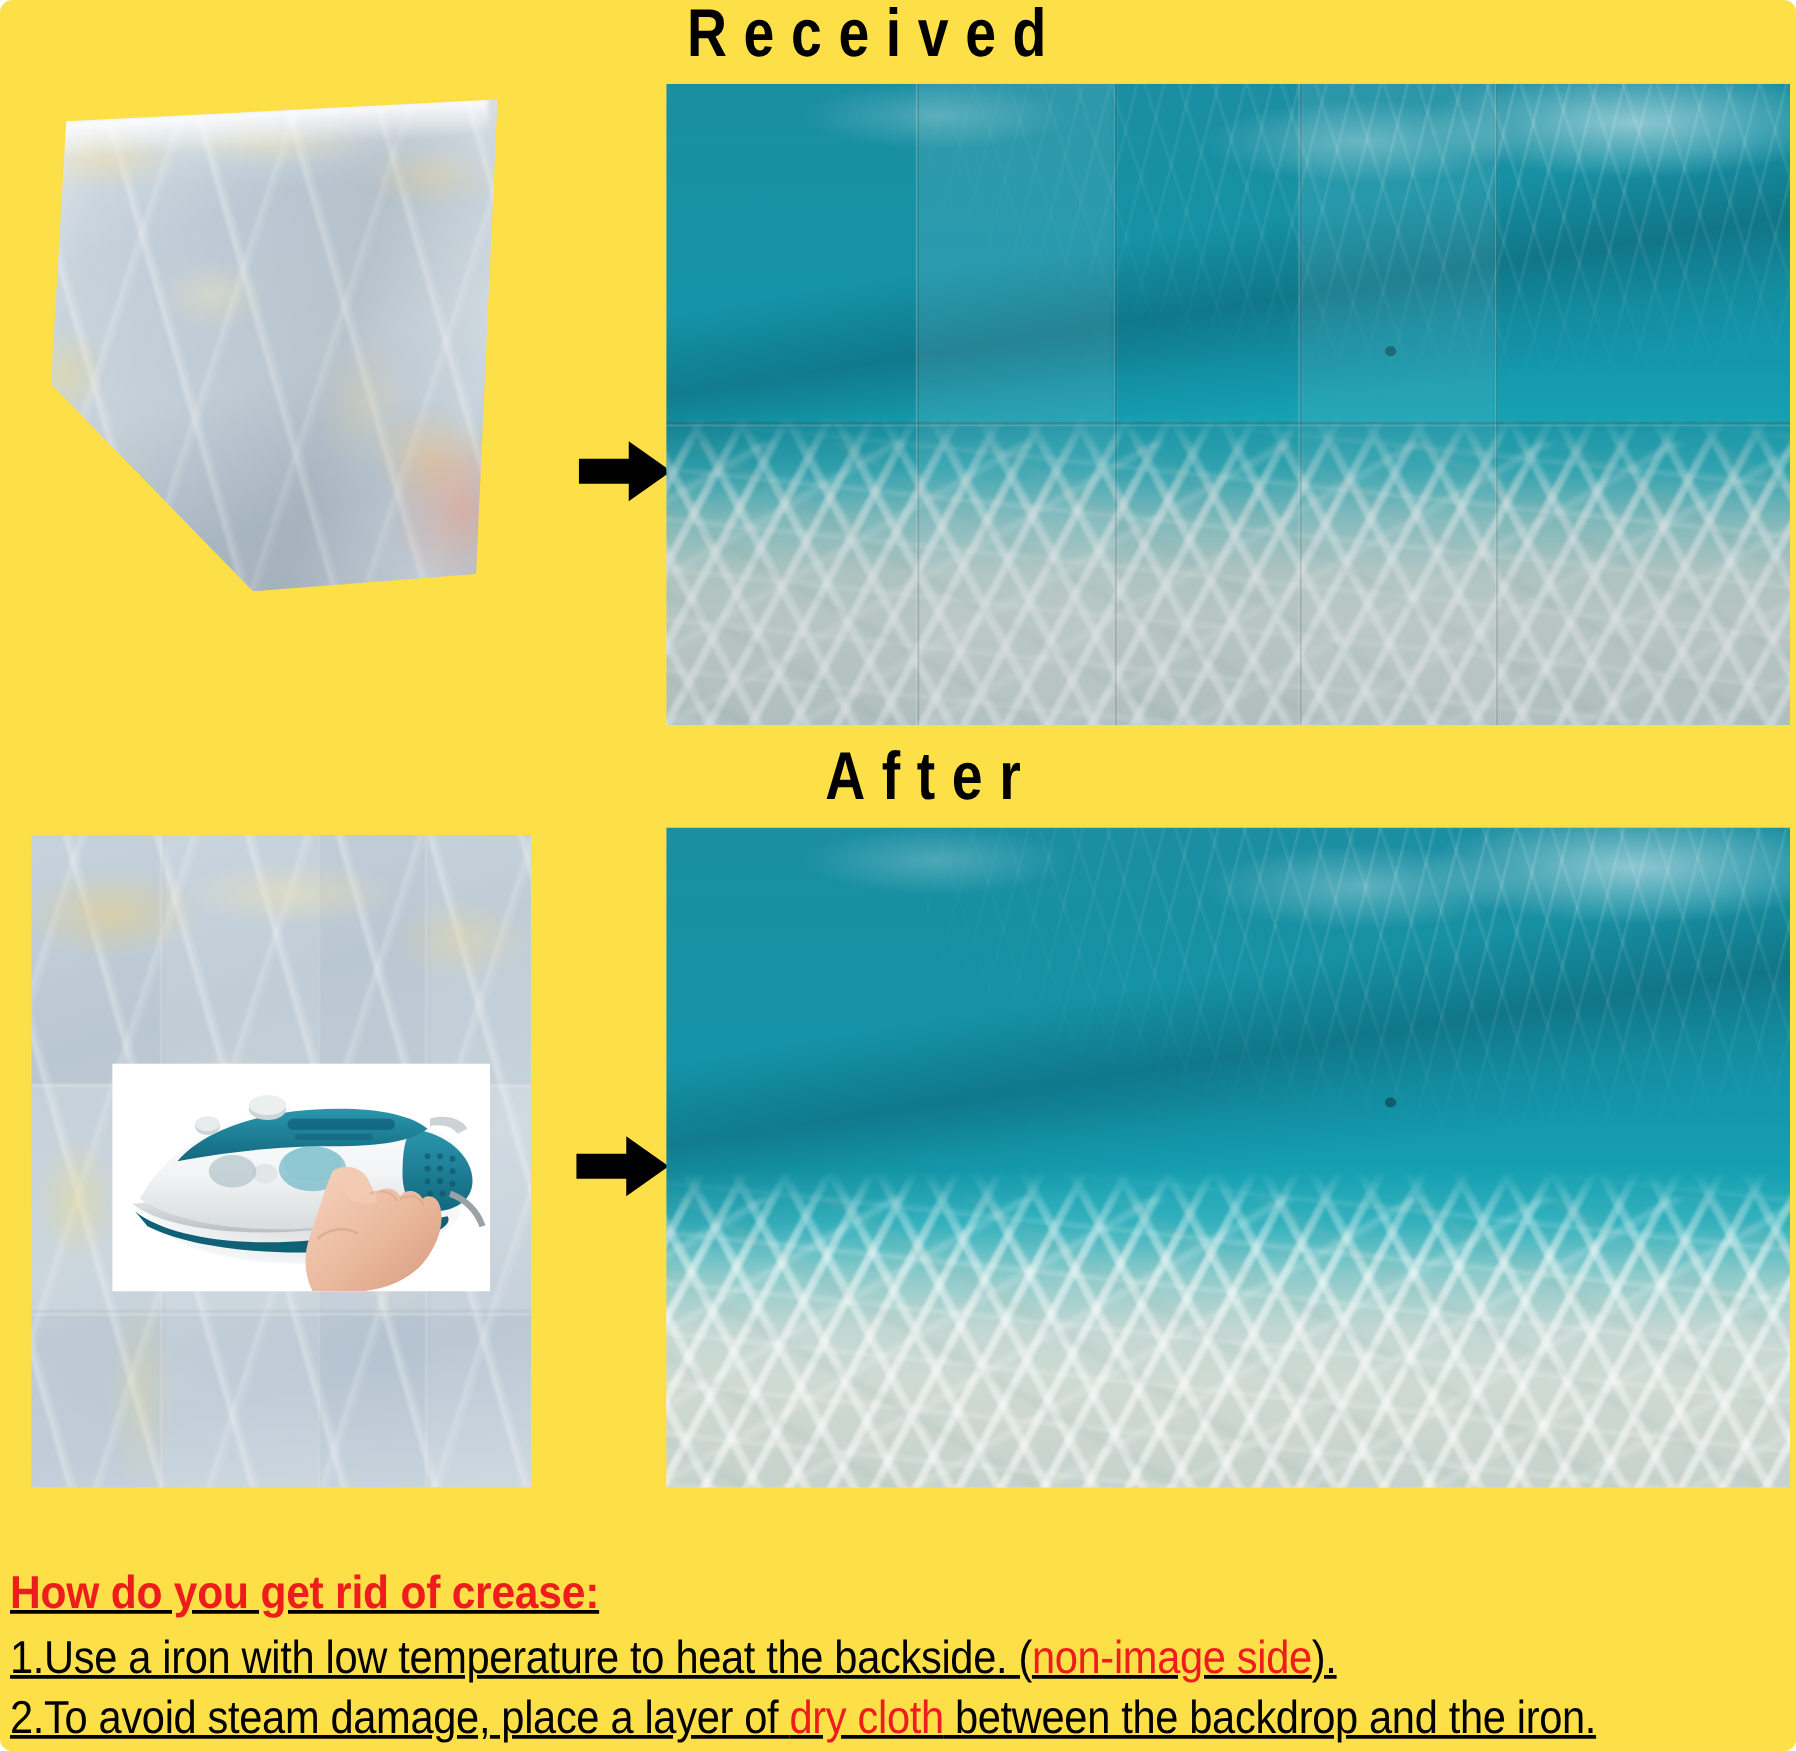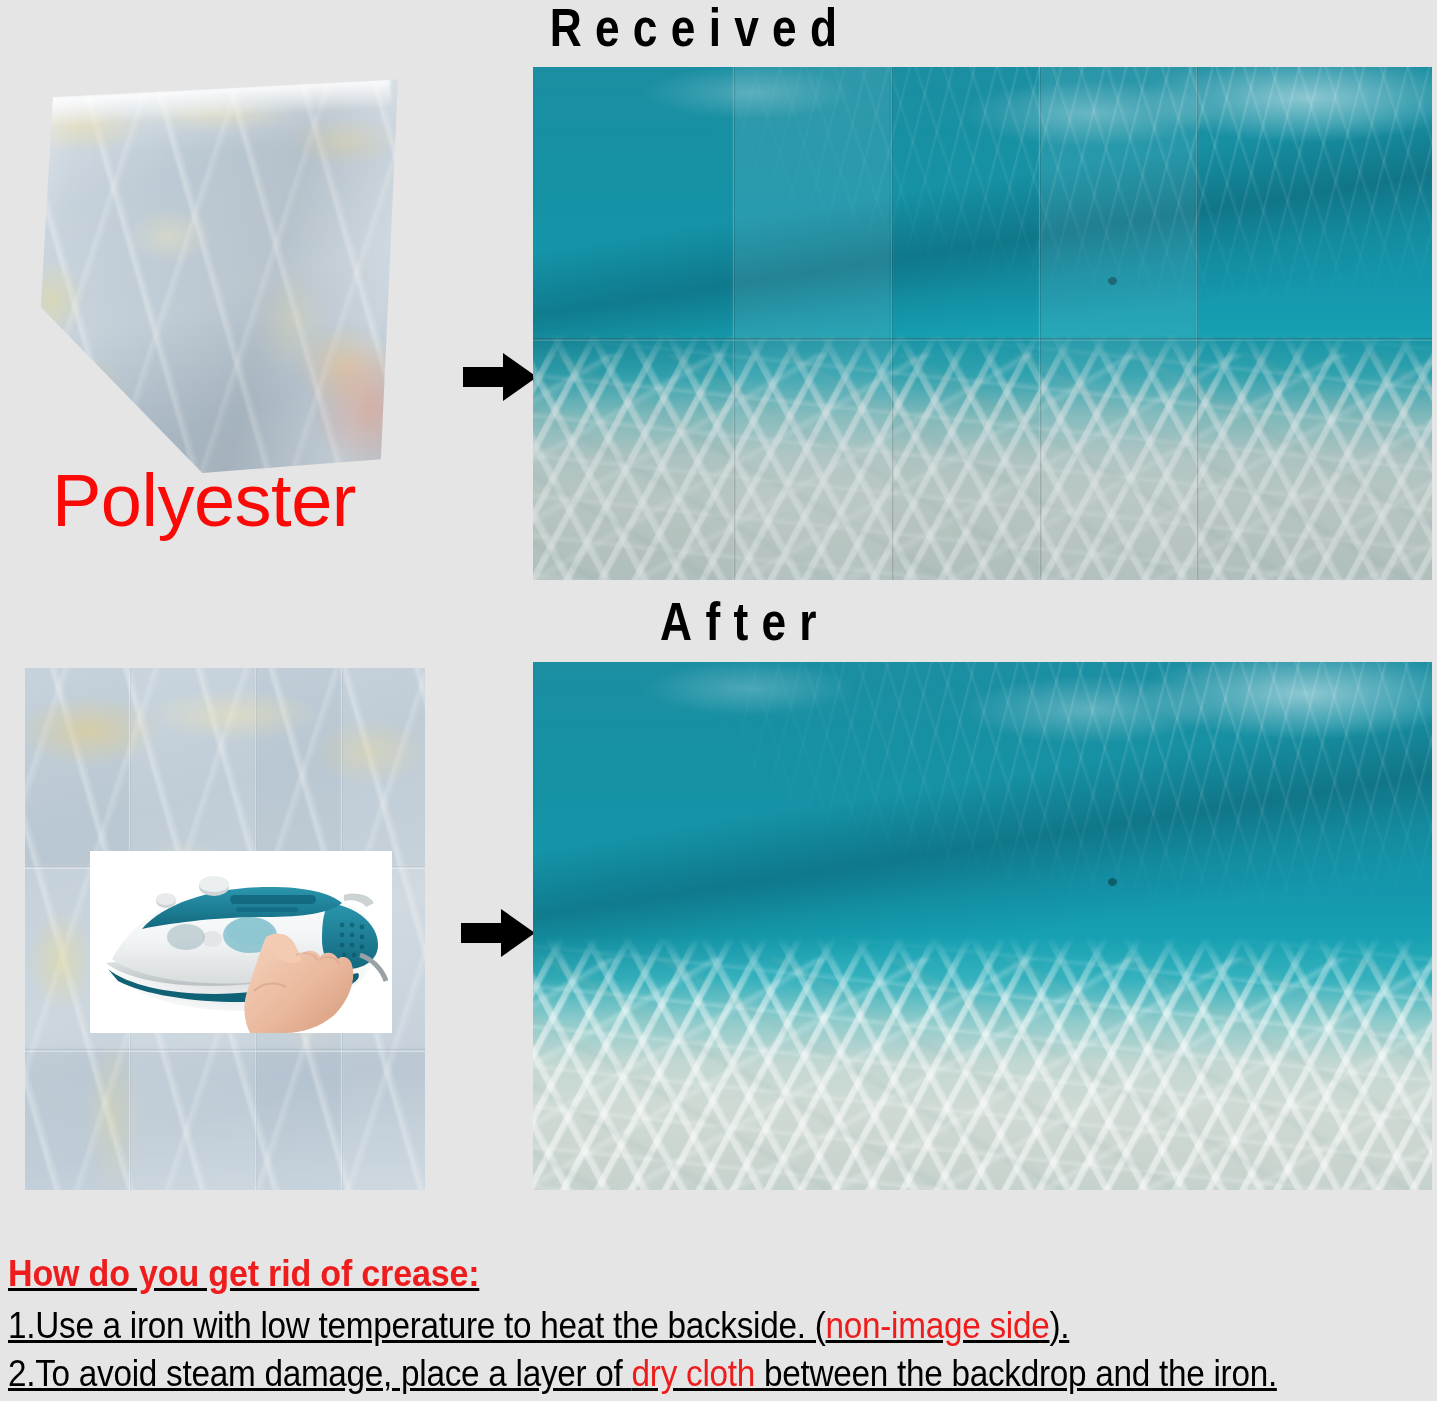--- a/index.html
+++ b/index.html
@@ -12,21 +12,22 @@
     height: 1401px;
     position: relative;
     overflow: hidden;
     font-family: "Liberation Sans", sans-serif;
     -webkit-font-smoothing: antialiased;
   }
 
   .stage {
     position: absolute;
     inset: 0;
-    background: #e5e5e5;
+    background: #fde047;
+    border-radius: 10px;
   }
 
   
   .section-title {
     position: absolute;
     font-family: "Liberation Sans", sans-serif;
     font-weight: bold;
     color: #000000;
     letter-spacing: 0.30em;
     white-space: nowrap;
@@ -385,21 +386,20 @@
 
   <div class="section-title" id="received-title">Received</div>
 
   <div id="rolled-fabric" class="photo">
     <div class="marble"></div>
     <div class="roll-shade"></div>
     <div class="roll-lip"></div>
     <div class="roll-warm"></div>
   </div>
 
-  <div id="polyester-label">Polyester</div>
 
   <div class="arrow" id="arrow-received">
     <svg viewBox="0 0 74 52" width="74" height="52" aria-hidden="true">
       <polygon points="0,16 40,16 40,2 74,26 40,50 40,36 0,36" fill="#000000"></polygon>
     </svg>
   </div>
 
   <div class="photo" id="received-photo" style="left:533px; top:67px; width:899px; height:513px;">
     <div class="sea">
       <div class="ripples"></div>

